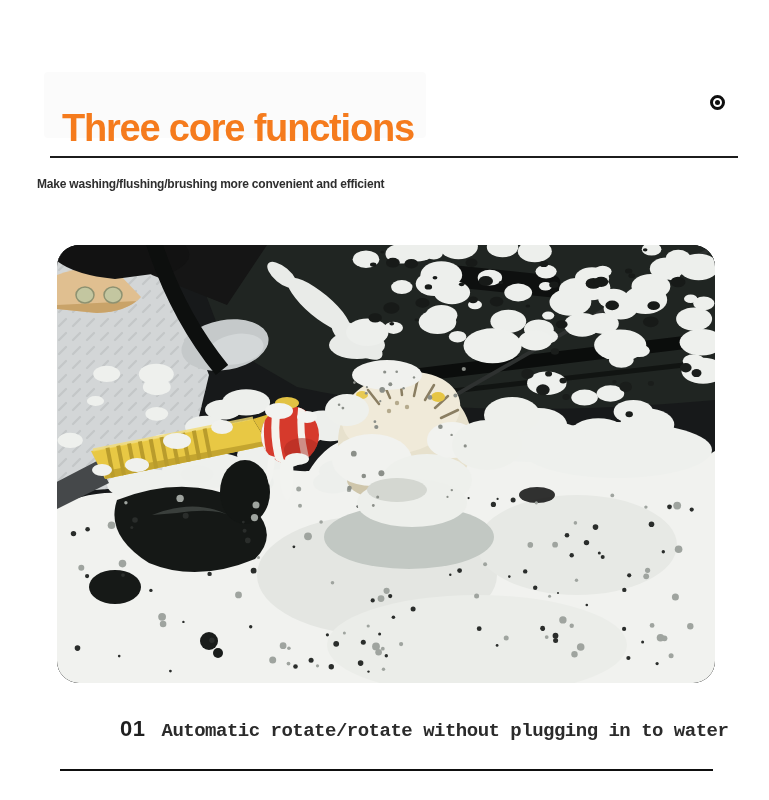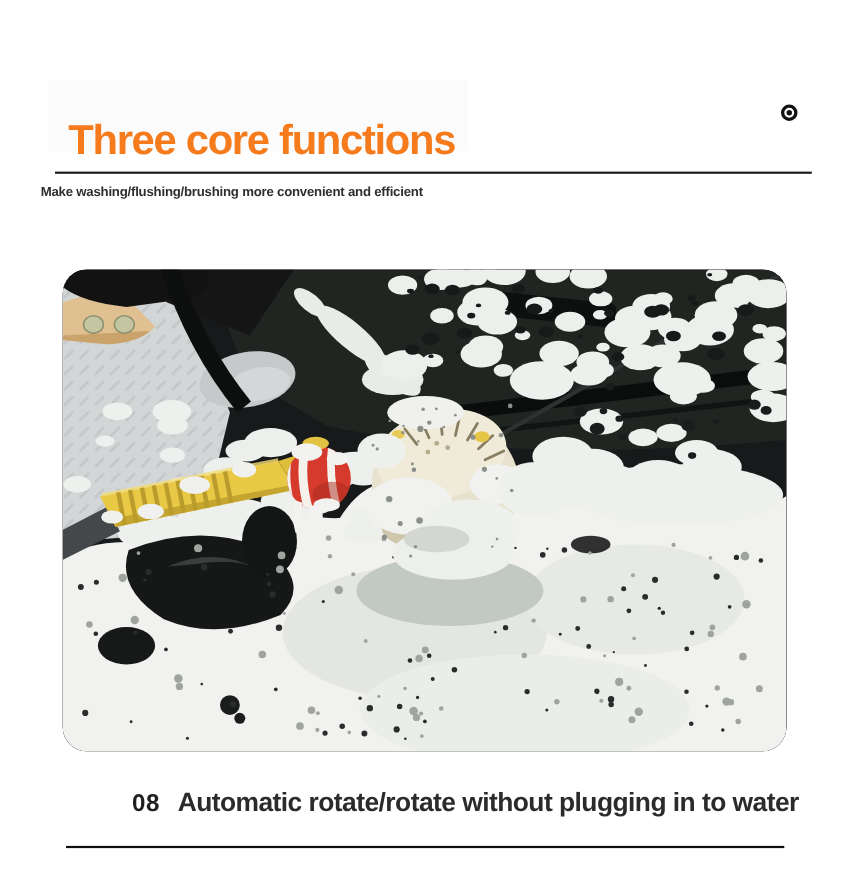--- a/index.html
+++ b/index.html
@@ -19,34 +19,34 @@
   .bullseye{
     position:absolute;left:710px;top:95px;width:15px;height:15px;
     box-sizing:border-box;border:3px solid #101010;border-radius:50%;
     display:flex;align-items:center;justify-content:center;
   }
   .bullseye .dot{width:5px;height:5px;background:#101010;border-radius:50%;}
   .divider-top{
     position:absolute;left:50px;top:156px;width:688px;height:2px;background:#1c1c1c;
   }
   .subtitle{
-    position:absolute;left:37px;top:167px;
+    position:absolute;left:37px;top:177px;
     font-size:12px;font-weight:600;letter-spacing:-0.2px;color:#2e2e2e;white-space:nowrap;
   }
   .photo{
     position:absolute;left:57px;top:245px;width:658px;height:438px;
     border-radius:22px;overflow:hidden;background:#17191a;
   }
   .photo svg{display:block;width:658px;height:438px;}
   .caption{
     position:absolute;left:120px;top:716px;
     display:flex;align-items:baseline;gap:16px;white-space:nowrap;
   }
   .caption .num{font-size:22px;font-weight:700;color:#1f1f1f;letter-spacing:0.5px;}
-  .caption .txt{font-size:24px;font-weight:700;color:#2b2b2b;letter-spacing:-0.5px;}
+  .caption .txt{font-size:19px;font-weight:700;color:#2b2b2b;letter-spacing:-0.5px;font-family:Liberation Mono, monospace;}
   .divider-bottom{
     position:absolute;left:60px;top:769px;width:653px;height:2px;background:#0f0f0f;
   }
 </style>
 </head>
 <body>
 
 <div class="title-bg"></div>
 <h1 class="page-title">Three core functions</h1>
 
@@ -548,17 +548,17 @@
       </g>
 
     <g fill="#f2f3f0">
       <path d="M224,214 Q220,244 230,256 Q238,248 236,216 Z"></path>
       <path d="M212,210 Q208,230 212,240 Q217,232 218,212 Z"></path>
     </g>
   </svg>
 </div>
 
 <div class="caption">
-  <span class="num">08</span>
+  <span class="num">01</span>
   <span class="txt">Automatic rotate/rotate without plugging in to water</span>
 </div>
 
 <div class="divider-bottom"></div>
 
 </body></html>

